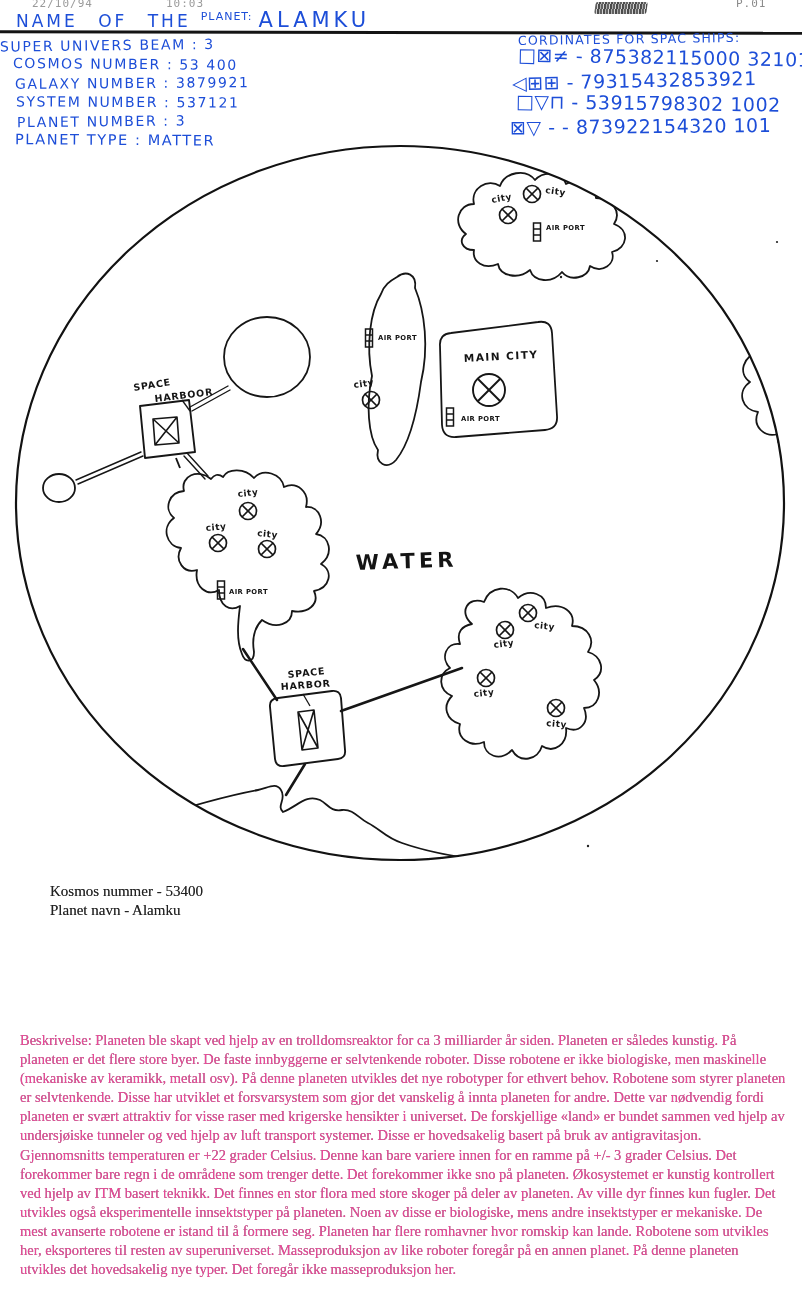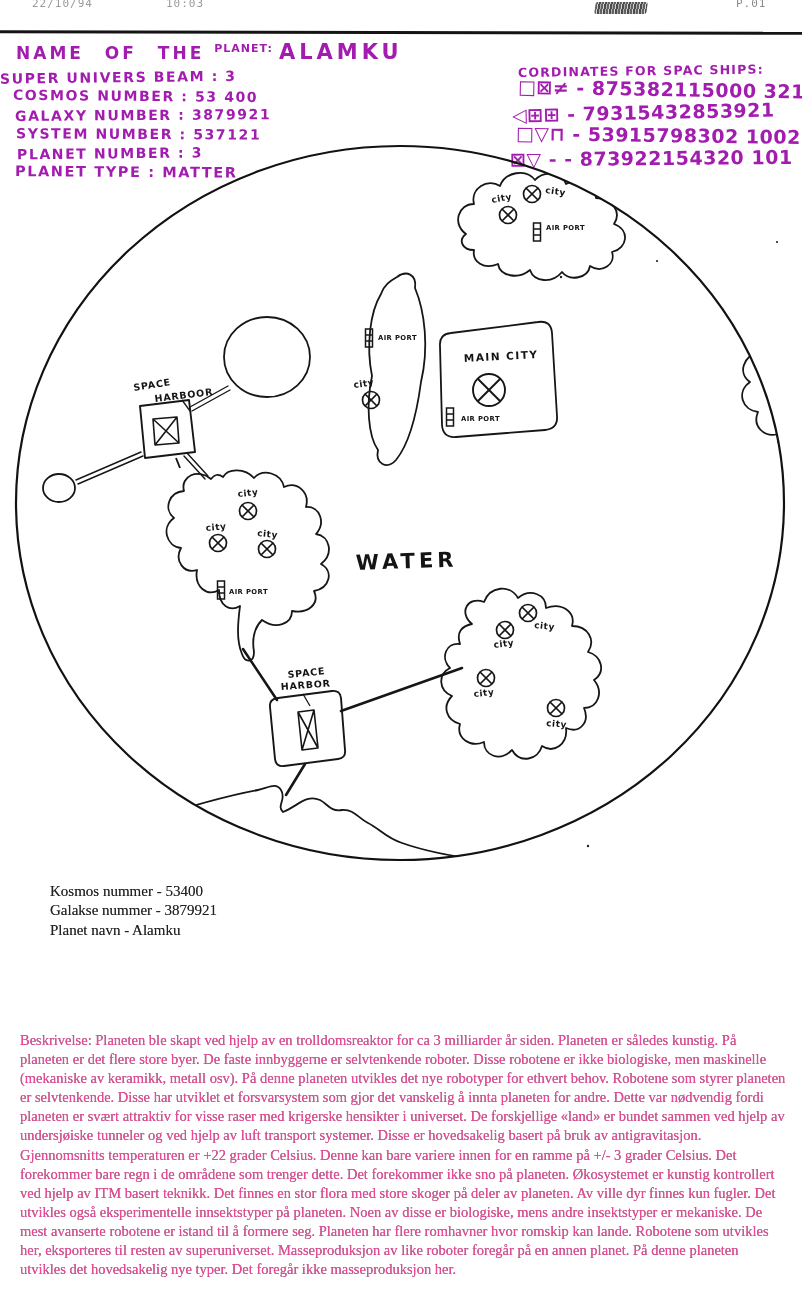--- a/index.html
+++ b/index.html
@@ -9,21 +9,21 @@
     font-family:"Liberation Serif", serif;
   }
   .abs{position:absolute;}
   
   .fax{font-family:"DejaVu Sans Mono", monospace;font-size:11px;color:#9a9a9a;letter-spacing:1px;}
   .smudge{
     width:52px;height:12px;border-radius:2px;opacity:.8;transform:skewX(-8deg);
     background:repeating-linear-gradient(93deg,#3a3a3a 0 2px,#c8c8c8 2px 3px,#1f1f1f 3px 5px,#9a9a9a 5px 6px);
   }
   
-  .hand{font-family:"DejaVu Sans", sans-serif;font-weight:700;color:#a21caf;margin-top:32px;}
+  .hand{font-family:"DejaVu Sans", sans-serif;font-weight:400;color:#1d4ed8;}
   .title-line{top:8px;left:16px;white-space:nowrap;}
   .title-prefix{font-size:17px;letter-spacing:3px;word-spacing:12px;}
   .title-word{font-size:11px;letter-spacing:1px;vertical-align:7px;margin:0 6px 0 10px;}
   .title-name{font-size:21px;letter-spacing:4px;}
   .rule{left:0;top:31px;width:802px;height:2.5px;background:#141414;transform:rotate(.12deg);}
   .info{left:5px;top:36px;}
   .info .hw-line{font-size:14px;line-height:19px;letter-spacing:1.6px;white-space:nowrap;}
   .info .hw-line:nth-child(1){transform:rotate(-.7deg);margin-left:-5px;}
   .info .hw-line:nth-child(2){transform:rotate(.5deg);margin-left:8px;}
   .info .hw-line:nth-child(3){transform:rotate(-.4deg);margin-left:10px;}
@@ -183,17 +183,16 @@
   <g fill="#222">
     <circle cx="561" cy="277" r="1.2"></circle>
       <circle cx="657" cy="261" r="1.1"></circle>
     <circle cx="777" cy="242" r="1.1"></circle>
       <circle cx="588" cy="846" r="1.2"></circle>
   </g>
 </svg>
 
 <div class="abs summary">
   <div>Kosmos nummer - 53400</div>
-  <div>Galakse nummer - 3879921</div>
   <div>Planet navn - Alamku</div>
 </div>
 
 <div class="abs desc">Beskrivelse: Planeten ble skapt ved hjelp av en trolldomsreaktor for ca 3 milliarder år siden. Planeten er således kunstig. På planeten er det flere store byer. De faste innbyggerne er selvtenkende roboter. Disse robotene er ikke biologiske, men maskinelle (mekaniske av keramikk, metall osv). På denne planeten utvikles det nye robotyper for ethvert behov. Robotene som styrer planeten er selvtenkende. Disse har utviklet et forsvarsystem som gjor det vanskelig å innta planeten for andre. Dette var nødvendig fordi planeten er svært attraktiv for visse raser med krigerske hensikter i universet. De forskjellige «land» er bundet sammen ved hjelp av undersjøiske tunneler og ved hjelp av luft transport systemer. Disse er hovedsakelig basert på bruk av antigravitasjon. Gjennomsnitts temperaturen er +22 grader Celsius. Denne kan bare variere innen for en ramme på +/- 3 grader Celsius. Det forekommer bare regn i de områdene som trenger dette. Det forekommer ikke sno på planeten.  Økosystemet er kunstig kontrollert ved hjelp av ITM basert teknikk.  Det finnes en stor flora med store skoger på deler av planeten. Av ville dyr finnes kun fugler. Det utvikles også eksperimentelle innsektstyper på planeten.  Noen av disse er biologiske, mens andre insektstyper er mekaniske. De mest avanserte robotene er istand til å formere seg. Planeten har flere romhavner hvor romskip kan lande. Robotene som utvikles her, eksporteres til resten av superuniverset. Masseproduksjon av like roboter foregår på en annen planet.  På denne planeten utvikles det hovedsakelig nye typer. Det foregår ikke masseproduksjon her.</div>
 
 </body></html>

